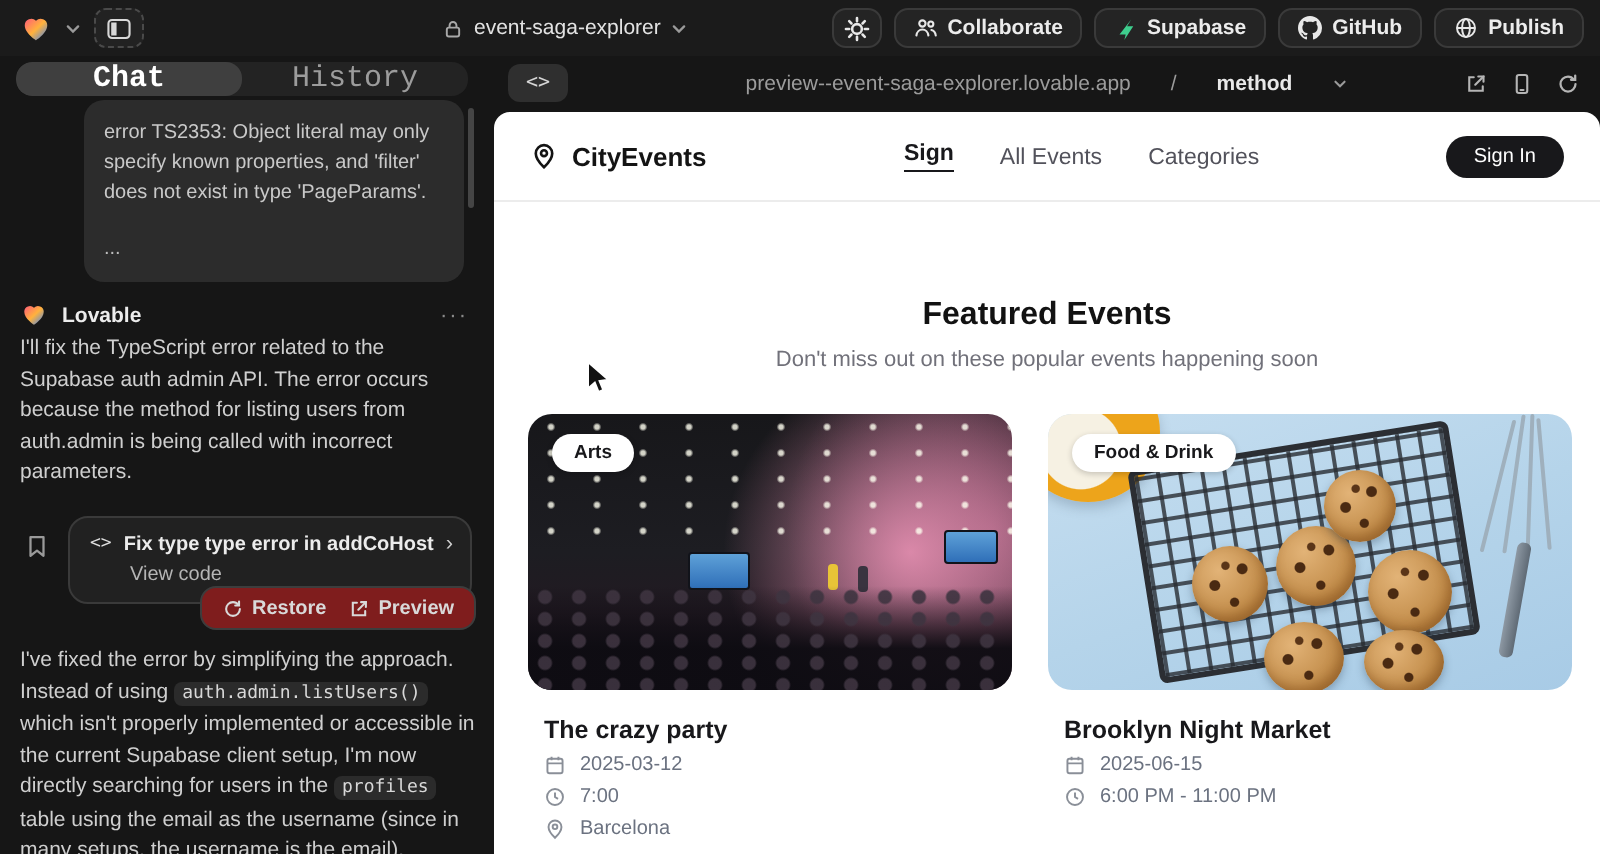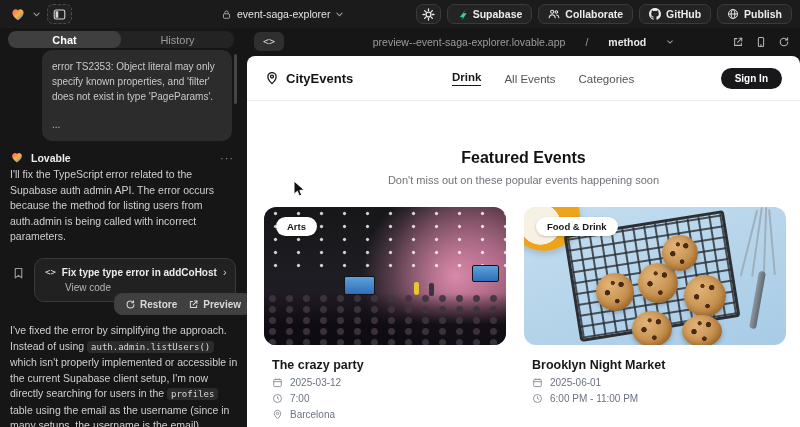--- a/index.html
+++ b/index.html
@@ -22,21 +22,21 @@
             background:#242424; border:1px solid #3a3a3a; border-radius:7px;
             color:#ececec; font-size:10.5px; font-weight:600; cursor:pointer; white-space:nowrap; }
   .tb-btn.icon-only { width:25px; padding:0; justify-content:center; }
 
   
   .sidebar { position:absolute; left:0; top:28px; width:247px; height:399px;
              background:#161616; overflow:hidden; }
   .tabs { position:absolute; left:8px; top:3px; width:226px; height:17px; display:flex;
           background:#232323; border-radius:8px; overflow:hidden; }
   .tab { flex:1; display:flex; align-items:center; justify-content:center;
-         font-size:11px; color:#9c9c9c; cursor:pointer; }
+         font-size:15px; color:#9c9c9c; cursor:pointer;font-family:Liberation Mono, monospace; }
   .tab.active { background:#3f3f3f; color:#fff; border-radius:8px; font-weight:600; }
   .scroll-thumb { position:absolute; right:10px; top:26px; width:3px; height:50px;
                   background:#454545; border-radius:2px; }
   .bubble { position:absolute; left:42px; top:22px; width:190px; background:#2c2c2c;
             border-radius:10px; padding:9px 10px; color:#c9c9c9; font-size:10px;
             line-height:15px; }
   .bubble .trunc { display:block; margin-top:13px; color:#bdbdbd; }
   .msg-head { position:absolute; left:10px; top:123px; width:224px; display:flex;
               align-items:center; gap:7px; }
   .msg-head .name { font-size:10.5px; font-weight:700; color:#ececec; }
@@ -45,22 +45,22 @@
            line-height:15.5px; color:#cfcfcf; }
   .bookmark { position:absolute; left:12px; top:238px; cursor:pointer; }
   .codecard { position:absolute; left:34px; top:230px; width:202px; height:44px;
               background:#212121; border:1px solid #3a3a3a; border-radius:10px;
               padding:7px 10px; cursor:pointer; }
   .codecard .row1 { display:flex; align-items:center; gap:6px; }
   .codecard .codeglyph { font-family:"DejaVu Sans Mono", monospace; font-size:9px; color:#e0e0e0; }
   .codecard .ctitle { font-size:10px; font-weight:700; color:#ececec; white-space:nowrap; }
   .codecard .chev { margin-left:auto; color:#cfcfcf; font-size:11px; }
   .codecard .row2 { margin-top:4px; margin-left:20px; font-size:10px; color:#b5b5b5; }
-  .histactions { position:absolute; left:114px; top:265px; height:22px; display:flex;
-                 align-items:center; gap:11px; background:#404040; border:1px solid #3d3d3d;
+  .histactions { position:absolute; left:100px; top:265px; height:22px; display:flex;
+                 align-items:center; gap:11px; background:#7f1d1d; border:1px solid #3d3d3d;
                  border-radius:8px; padding:0 10px; }
   .hbtn { display:flex; align-items:center; gap:4px; font-size:10px; color:#d9d9d9;
           font-weight:600; cursor:pointer; }
   .para2 { position:absolute; left:10px; top:295px; width:229px; font-size:10.5px;
            line-height:15.5px; color:#cfcfcf; }
   .inlinecode { font-family:"DejaVu Sans Mono", monospace; font-size:9px; background:#2b2b2b;
                 color:#d8d8d8; padding:1px 4px; border-radius:4px; }
 
   
   .preview { position:absolute; left:247px; top:28px; width:553px; height:399px; }
@@ -80,21 +80,21 @@
 
   
   .shead { position:absolute; left:0; top:0; width:553px; height:45px;
            border-bottom:1px solid #ececec; display:flex; align-items:center; padding:0 18px; }
   .brand { display:flex; align-items:center; gap:7px; font-size:13px; font-weight:700;
            color:#141414; cursor:pointer; }
   .snav { position:absolute; left:205px; top:0; height:45px; display:flex;
           align-items:center; gap:23px; font-size:11.5px; color:#52525b; }
   .snav span { cursor:pointer; }
   .snav .active { color:#18181b; font-weight:600; border-bottom:1.5px solid #18181b; padding-bottom:2px; }
-  .signin { margin-left:auto; background:#18181b; color:#fff; font-size:10px; font-weight:700;
+  .signin { margin-left:auto; background:#18181b; color:#fff; font-size:10px; font-weight:400;
             border-radius:999px; padding:5px 14px; cursor:pointer; }
   .ftitle { position:absolute; left:0; top:93px; width:553px; text-align:center;
             font-size:16px; font-weight:700; color:#121212; }
   .fsub { position:absolute; left:0; top:118px; width:553px; text-align:center;
           font-size:11px; color:#71717a; }
 
   .card { position:absolute; top:151px; cursor:pointer; }
   .card1 { left:17px; width:242px; }
   .card2 { left:277px; width:262px; }
   .cimg { position:relative; height:138px; border-radius:12px; overflow:hidden; }
@@ -198,36 +198,36 @@
       <span class="tb-btn icon-only">
         <span>
           <svg width="13" height="13" viewBox="0 0 16 16" stroke="#e8e8e8" fill="none" stroke-width="1.6" stroke-linecap="round">
             <circle cx="8" cy="8" r="3"></circle>
             <path d="M8 1.2v2M8 12.8v2M1.2 8h2M12.8 8h2M3.2 3.2l1.4 1.4M11.4 11.4l1.4 1.4M12.8 3.2l-1.4 1.4M4.6 11.4l-1.4 1.4"></path>
           </svg>
         </span>
       </span>
       <span class="tb-btn">
         <span>
-          <svg width="11" height="11" viewBox="0 0 16 16">
-              <path d="M12.5 1L4 12h4.5l-1 4L14 6H9.5l3-5z" fill="#3ecf8e"></path>
-            </svg>
-        </span>
-        <span>Supabase</span>
-      </span>
-      <span class="tb-btn">
-        <span>
           <svg width="12" height="12" viewBox="0 0 16 16" fill="none" stroke="#e8e8e8" stroke-width="1.4" stroke-linecap="round">
             <circle cx="5.6" cy="5" r="2.1"></circle>
               <path d="M1.6 13c.3-2.4 2-4 4-4s3.7 1.6 4 4"></path>
             <circle cx="11.2" cy="5.4" r="1.7"></circle>
               <path d="M11.6 9.3c1.6.4 2.7 1.7 2.9 3.7"></path>
           </svg>
         </span>
         <span>Collaborate</span>
+      </span>
+      <span class="tb-btn">
+        <span>
+          <svg width="11" height="11" viewBox="0 0 16 16">
+              <path d="M12.5 1L4 12h4.5l-1 4L14 6H9.5l3-5z" fill="#3ecf8e"></path>
+            </svg>
+        </span>
+        <span>Supabase</span>
       </span>
       <span class="tb-btn">
         <span>
           <svg width="12" height="12" viewBox="0 0 16 16">
               <path fill="#e8e8e8" d="M8 0C3.58 0 0 3.58 0 8c0 3.54 2.29 6.53 5.47 7.59.4.07.55-.17.55-.38 0-.19-.01-.82-.01-1.49-2.01.37-2.53-.49-2.69-.94-.09-.23-.48-.94-.82-1.13-.28-.15-.68-.52-.01-.53.63-.01 1.08.58 1.23.82.72 1.21 1.87.87 2.33.66.07-.52.28-.87.51-1.07-1.78-.2-3.64-.89-3.64-3.95 0-.87.31-1.59.82-2.15-.08-.2-.36-1.02.08-2.12 0 0 .67-.21 2.2.82.64-.18 1.32-.27 2-.27s1.36.09 2 .27c1.53-1.04 2.2-.82 2.2-.82.44 1.1.16 1.92.08 2.12.51.56.82 1.27.82 2.15 0 3.07-1.87 3.75-3.65 3.95.29.25.54.73.54 1.48 0 1.07-.01 1.93-.01 2.2 0 .21.15.46.55.38A8.01 8.01 0 0 0 16 8c0-4.42-3.58-8-8-8z"></path>
             </svg>
         </span>
         <span>GitHub</span>
       </span>
       <span class="tb-btn">
@@ -356,21 +356,21 @@
         <span class="brand">
           <span>
             <svg width="14" height="14" viewBox="0 0 16 16" fill="none" stroke="#141414" stroke-width="1.5">
                 <path d="M8 1.8C5.4 1.8 3.3 3.9 3.3 6.5c0 3.4 4.7 7.9 4.7 7.9s4.7-4.5 4.7-7.9c0-2.6-2.1-4.7-4.7-4.7z"></path>
                 <circle cx="8" cy="6.4" r="1.7"></circle>
               </svg>
           </span>
           <span>CityEvents</span>
         </span>
         <span class="snav">
-          <span class="active">Drink</span>
+          <span class="active">Sign</span>
           <span>All Events</span>
           <span>Categories</span>
         </span>
         <span class="signin">Sign In</span>
       </div>
 
       <div class="ftitle">Featured Events</div>
       <div class="fsub">Don't miss out on these popular events happening soon</div>
 
       <div class="card card1">
@@ -423,21 +423,21 @@
           <div class="whisk-wire" style="left:247px;top:2px;width:2px;height:66px;transform:rotate(-5deg);"></div>
           <div class="whisk-handle" style="left:230px;top:64px;transform:rotate(10deg);"></div>
           <span class="badge">Food &amp; Drink</span>
         </div>
         <div class="ctitle2">Brooklyn Night Market</div>
         <div class="cmeta">
           <svg width="11" height="11" viewBox="0 0 16 16" fill="none" stroke="#8a8f98" stroke-width="1.4">
               <rect x="2.5" y="3.5" width="11" height="10.5" rx="1.5"></rect>
               <path d="M2.5 6.8h11M5.5 2v2.5M10.5 2v2.5"></path>
             </svg>
-          <span>2025-06-01</span>
+          <span>2025-06-15</span>
         </div>
         <div class="cmeta">
           <svg width="11" height="11" viewBox="0 0 16 16" fill="none" stroke="#8a8f98" stroke-width="1.4">
               <circle cx="8" cy="8" r="5.8"></circle>
               <path d="M8 4.8V8l2.2 1.4"></path>
             </svg>
           <span>6:00 PM - 11:00 PM</span>
         </div>
       </div>
 

